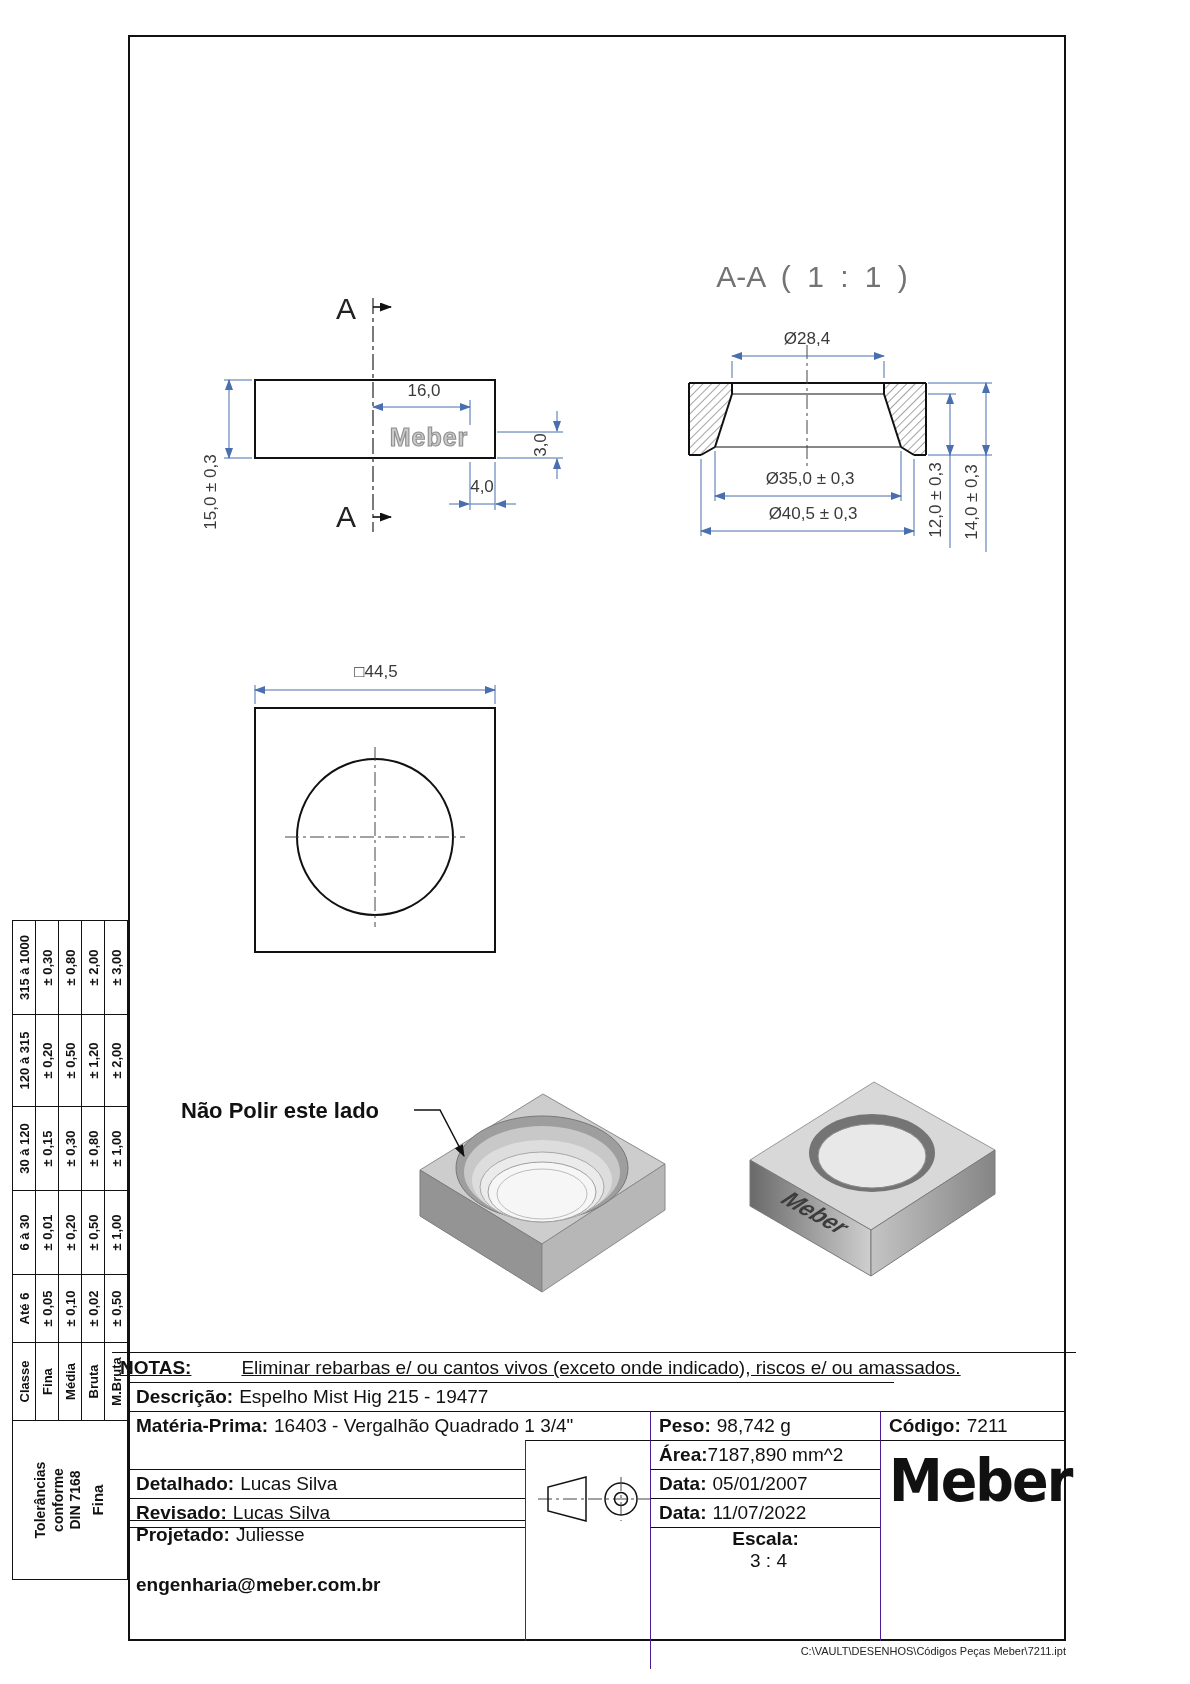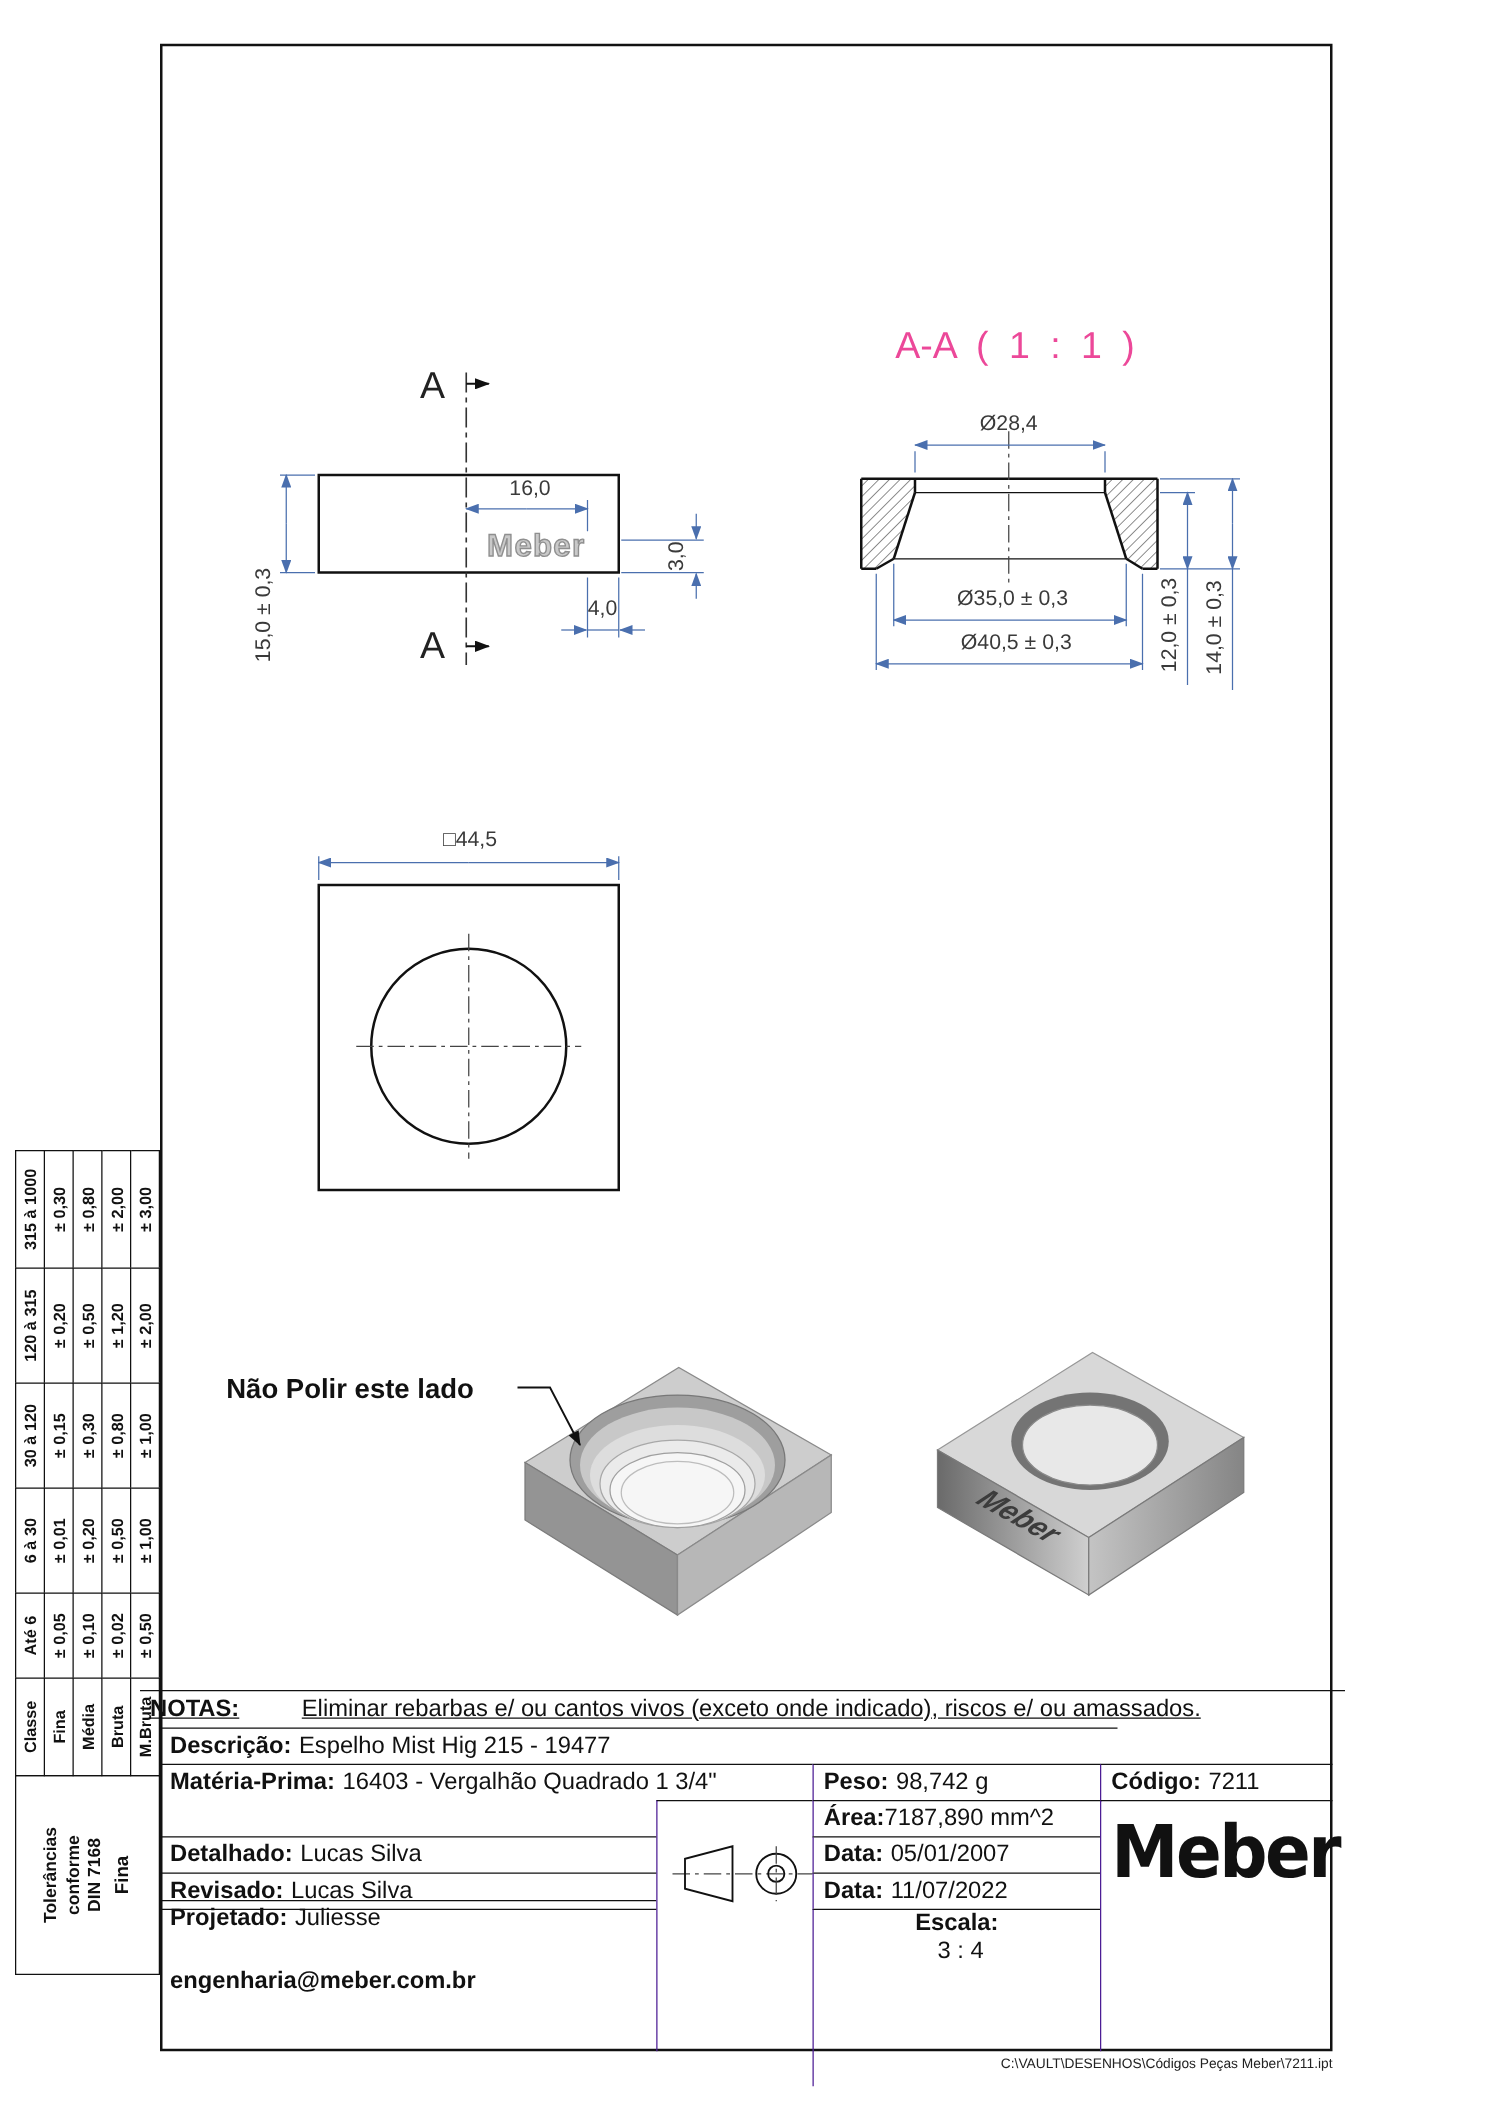--- a/index.html
+++ b/index.html
@@ -12,21 +12,21 @@
   .g2{stroke:#111;stroke-width:2;}
   .g1{stroke:#111;stroke-width:1;}
   .cut{stroke:#333;stroke-width:1.3;stroke-dasharray:16 4 4 4;fill:none;}
   .cl{stroke:#444;stroke-width:1;stroke-dasharray:14 4 3 4;fill:none;}
 
   
   .t{position:absolute;z-index:6;white-space:nowrap;transform:translate(-50%,-50%);
      font-size:17px;color:#3a3a3a;}
   .tr{transform:translate(-50%,-50%) rotate(-90deg);}
   .alabel{font-size:30px;color:#222;}
-  .sectitle{font-size:30px;color:#ec4899;word-spacing:8px;}
+  .sectitle{font-size:30px;color:#737373;word-spacing:8px;}
   .note3d{position:absolute;z-index:6;white-space:nowrap;font-size:22px;font-weight:bold;color:#111;}
   .engrave{font-size:25px;font-weight:bold;letter-spacing:1px;color:#c9c9c9;
            -webkit-text-stroke:1.1px #8f8f8f;}
   .engrave-iso{font-size:23px;font-weight:bold;font-style:italic;color:#3c3c3c;
            transform:translate(-50%,-50%) rotate(29deg) skewX(-18deg);}
 
   
   .tb{position:absolute;z-index:6;box-sizing:border-box;display:flex;align-items:center;
       padding:0 8px;font-size:19px;white-space:nowrap;border-left:1px solid #4c1d95;border-top:1px solid #111;}
   .tb .lbl{font-weight:bold;}

